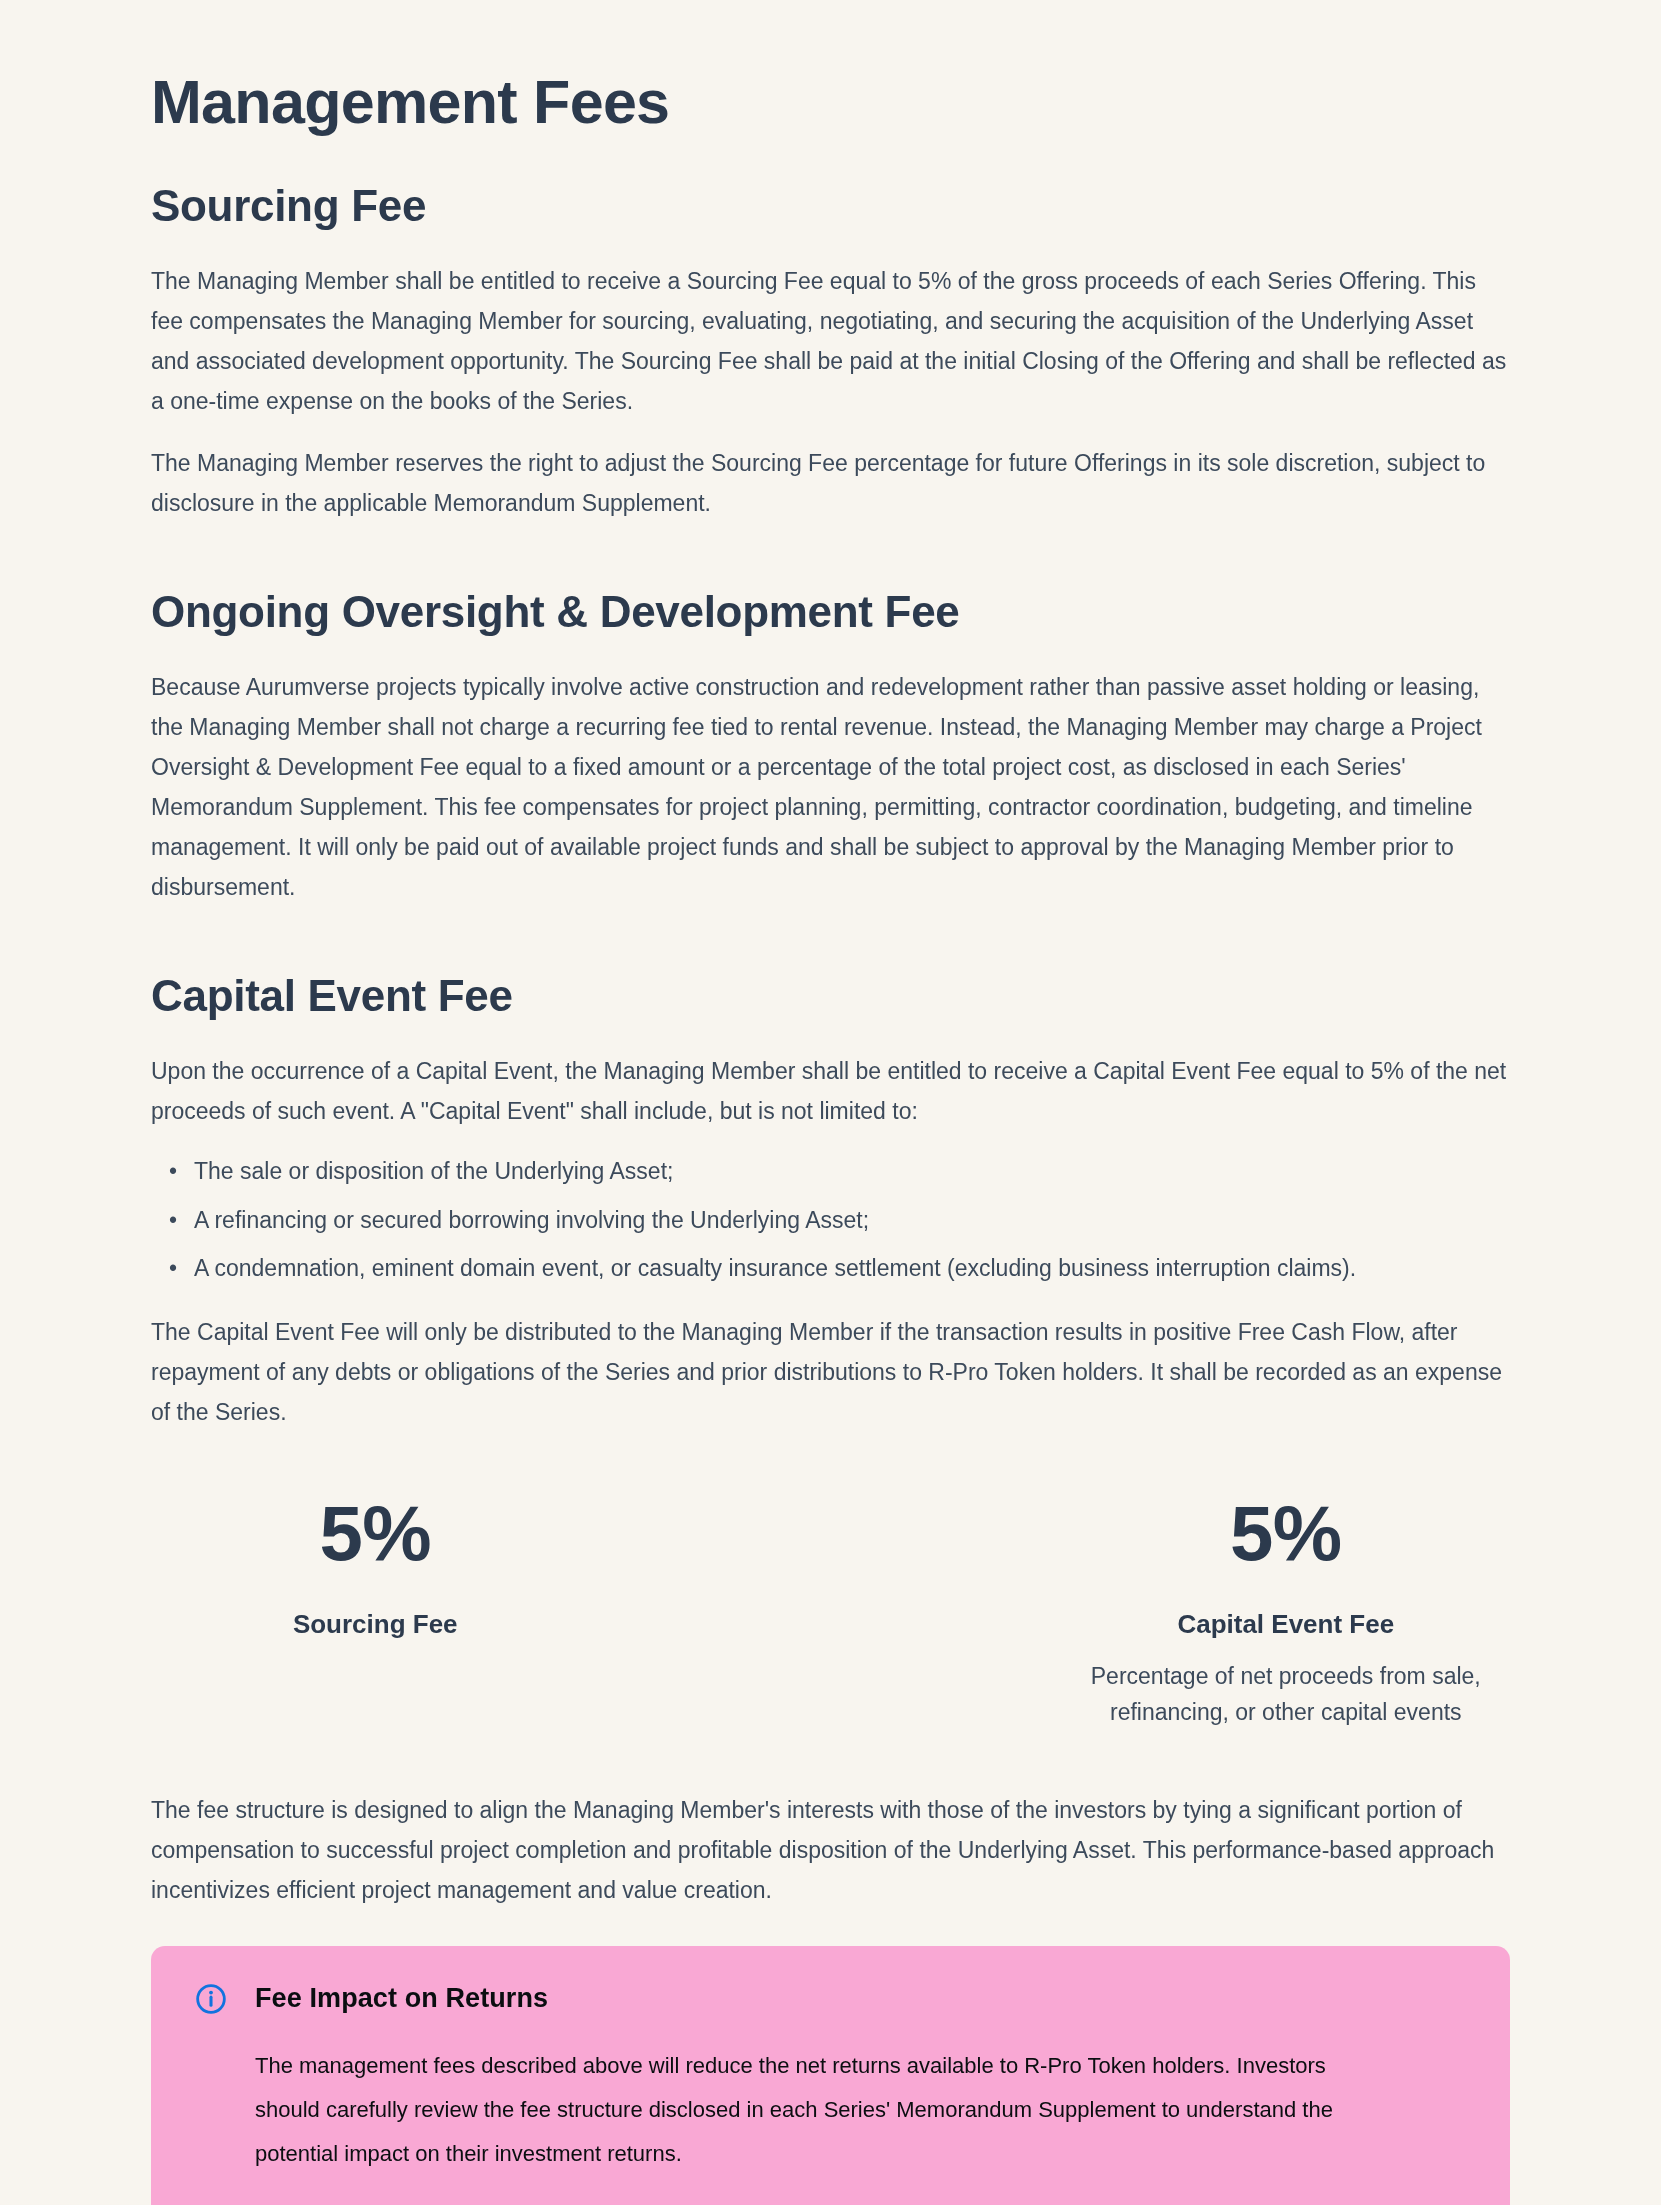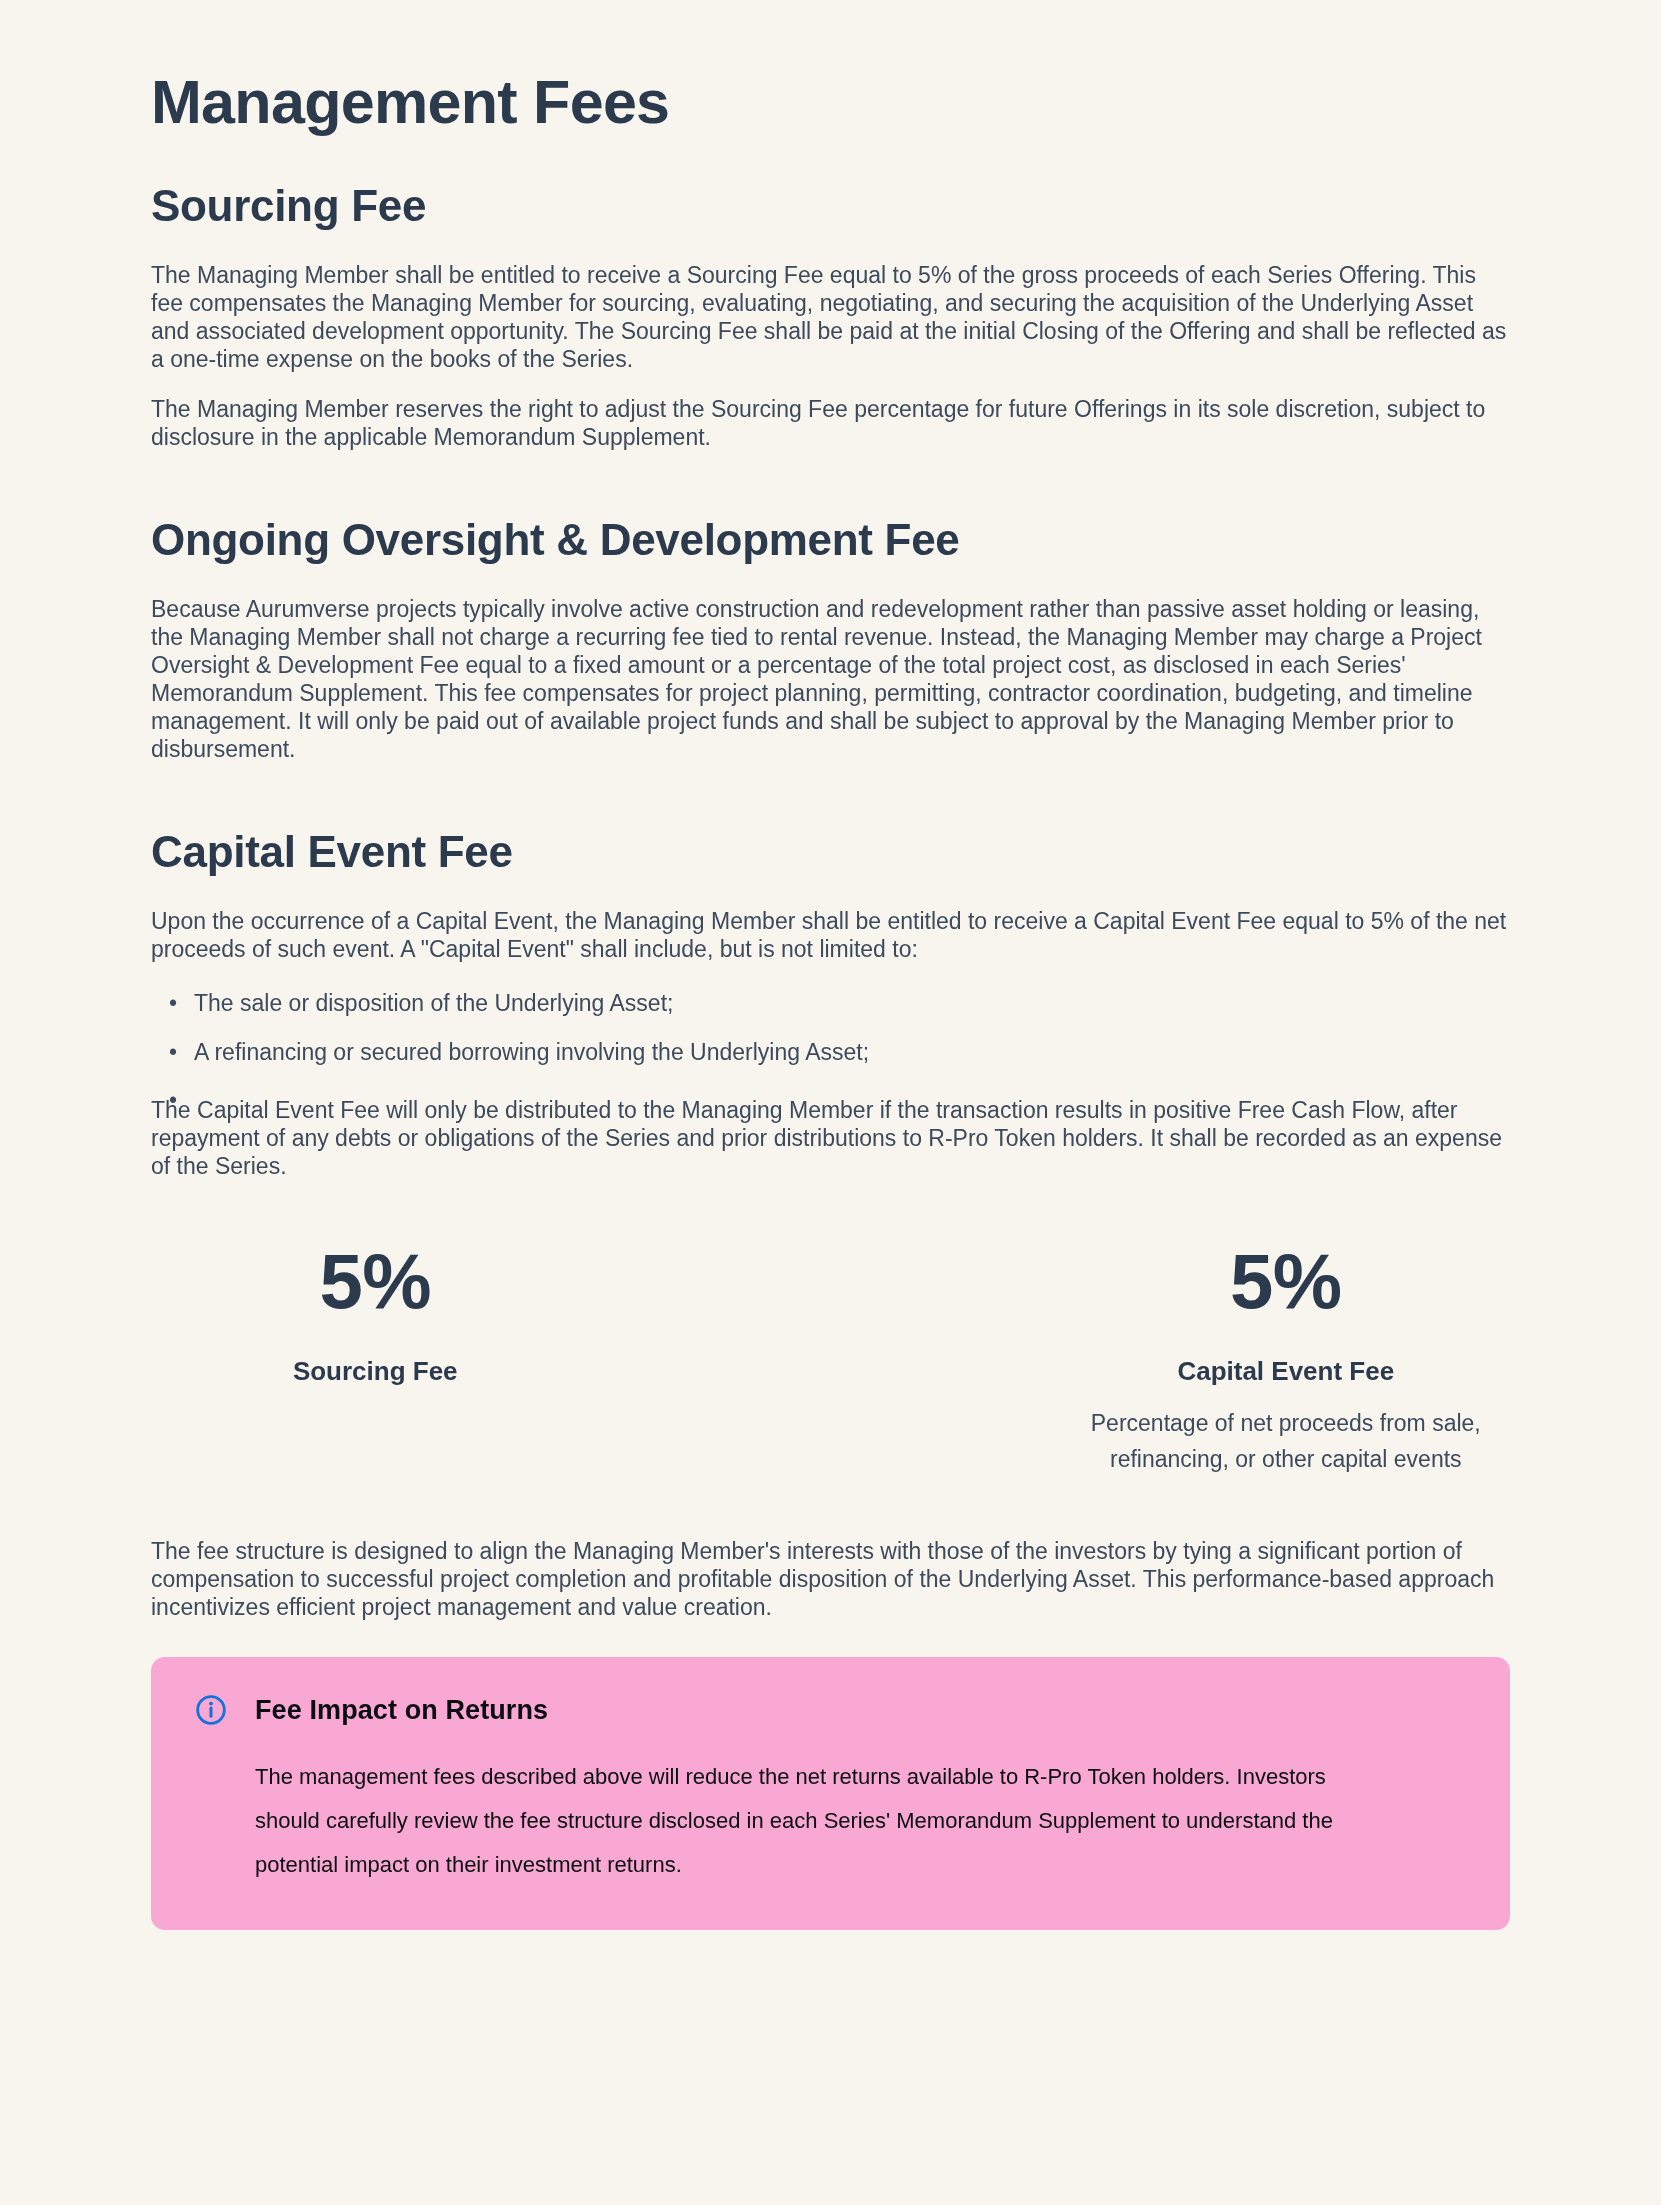--- a/index.html
+++ b/index.html
@@ -24,21 +24,21 @@
   h2.section-heading {
     font-size: 44px;
     line-height: 1.25;
     font-weight: 600;
     color: #2C3A4D;
     letter-spacing: -0.3px;
     margin: 61px 0 28px 0;
   }
   p.body-text {
     font-size: 23px;
-    line-height: 28px;
+    line-height: 40px;
     margin: 0 0 22px 0;
     color: #3C4A5B;
   }
   ul.bullet-list {
     list-style: none;
     margin: 4.2px 0 26px 0;
   }
   ul.bullet-list li {
     font-size: 23px;
     line-height: 36px;
@@ -136,20 +136,21 @@
     <li>
       <span class="bullet-dot">•</span>
       <span>The sale or disposition of the Underlying Asset;</span>
     </li>
     <li>
       <span class="bullet-dot">•</span>
       <span>A refinancing or secured borrowing involving the Underlying Asset;</span>
     </li>
     <li>
       <span class="bullet-dot">•</span>
+      <span>A condemnation, eminent domain event, or casualty insurance settlement (excluding business interruption claims).</span>
     </li>
   </ul>
 
   <p class="body-text">The Capital Event Fee will only be distributed to the Managing Member if the transaction results in positive Free Cash Flow, after repayment of any debts or obligations of the Series and prior distributions to R-Pro Token holders. It shall be recorded as an expense of the Series.</p>
 
   <div class="stats-row">
     <div class="stat-col">
       <div class="stat-value">5%</div>
       <div class="stat-label">Sourcing Fee</div>
     </div>

